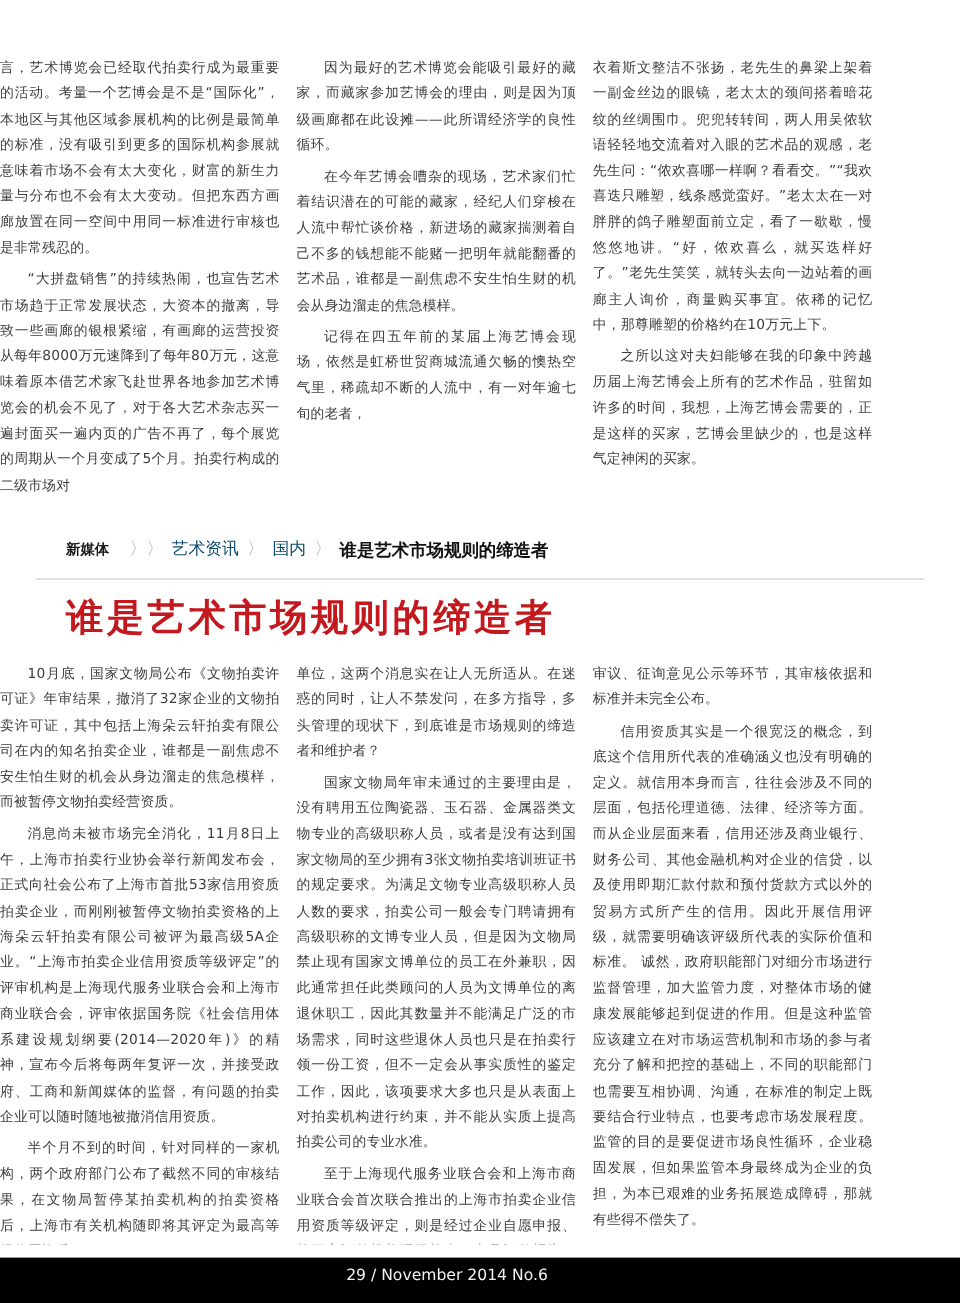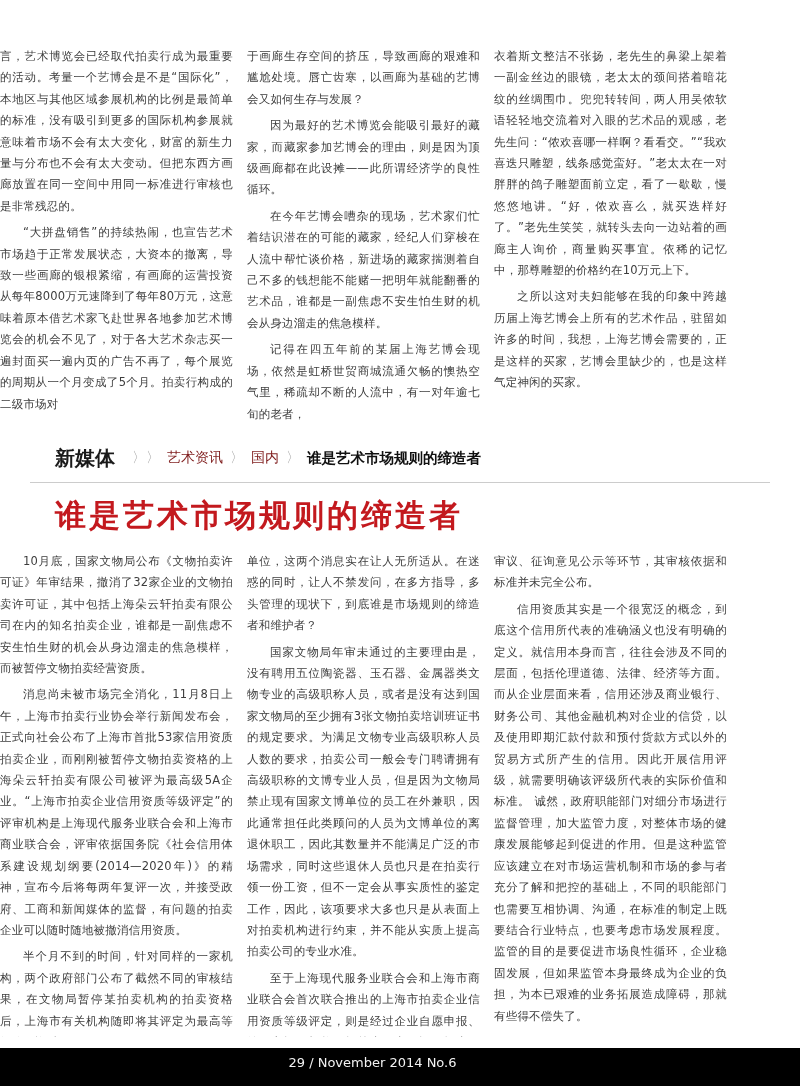--- a/index.html
+++ b/index.html
@@ -41,32 +41,32 @@
   p.body-par.indent { text-indent: 2em; }
   
   .crumb-band {
     margin-top: 14px;
     padding-left: 55px;
     height: 32px;
     display: flex;
     align-items: center;
   }
   .crumb-section {
-    font-size: 20px;
+    font-size: 12px;
     font-weight: bold;
     color: #1a1a1a;
     margin-right: 10px;
   }
   .crumb-sep {
     color: #a8a8a8;
     font-size: 14px;
     margin: 0 7px;
   }
   .crumb-gray {
-    color: #7f1d1d;
+    color: #0c4a6e;
     font-size: 14px;
   }
   .crumb-title {
     color: #111111;
     font-size: 14.5px;
     font-weight: bold;
   }
   .divider {
     margin: 8px 30px 0 30px;
     border-top: 1px solid #cccccc;
@@ -102,21 +102,20 @@
 <body>
 
 <div class="page">
 
   <div class="cols top-cols">
     <div class="col">
       <p class="body-par">言，艺术博览会已经取代拍卖行成为最重要的活动。考量一个艺博会是不是“国际化”，本地区与其他区域参展机构的比例是最简单的标准，没有吸引到更多的国际机构参展就意味着市场不会有太大变化，财富的新生力量与分布也不会有太大变动。但把东西方画廊放置在同一空间中用同一标准进行审核也是非常残忍的。</p>
       <p class="body-par indent">“大拼盘销售”的持续热闹，也宣告艺术市场趋于正常发展状态，大资本的撤离，导致一些画廊的银根紧缩，有画廊的运营投资从每年8000万元速降到了每年80万元，这意味着原本借艺术家飞赴世界各地参加艺术博览会的机会不见了，对于各大艺术杂志买一遍封面买一遍内页的广告不再了，每个展览的周期从一个月变成了5个月。拍卖行构成的二级市场对</p>
     </div>
     <div class="col">
-      <p class="body-par">于画廊生存空间的挤压，导致画廊的艰难和尴尬处境。唇亡齿寒，以画廊为基础的艺博会又如何生存与发展？</p>
       <p class="body-par indent">因为最好的艺术博览会能吸引最好的藏家，而藏家参加艺博会的理由，则是因为顶级画廊都在此设摊——此所谓经济学的良性循环。</p>
       <p class="body-par indent">在今年艺博会嘈杂的现场，艺术家们忙着结识潜在的可能的藏家，经纪人们穿梭在人流中帮忙谈价格，新进场的藏家揣测着自己不多的钱想能不能赌一把明年就能翻番的艺术品，谁都是一副焦虑不安生怕生财的机会从身边溜走的焦急模样。</p>
       <p class="body-par indent">记得在四五年前的某届上海艺博会现场，依然是虹桥世贸商城流通欠畅的懊热空气里，稀疏却不断的人流中，有一对年逾七旬的老者，</p>
     </div>
     <div class="col">
       <p class="body-par">衣着斯文整洁不张扬，老先生的鼻梁上架着一副金丝边的眼镜，老太太的颈间搭着暗花纹的丝绸围巾。兜兜转转间，两人用吴侬软语轻轻地交流着对入眼的艺术品的观感，老先生问：“侬欢喜哪一样啊？看看交。”“我欢喜迭只雕塑，线条感觉蛮好。”老太太在一对胖胖的鸽子雕塑面前立定，看了一歇歇，慢悠悠地讲。“好，侬欢喜么，就买迭样好了。”老先生笑笑，就转头去向一边站着的画廊主人询价，商量购买事宜。依稀的记忆中，那尊雕塑的价格约在10万元上下。</p>
       <p class="body-par indent">之所以这对夫妇能够在我的印象中跨越历届上海艺博会上所有的艺术作品，驻留如许多的时间，我想，上海艺博会需要的，正是这样的买家，艺博会里缺少的，也是这样气定神闲的买家。</p>
     </div>
   </div>
 

